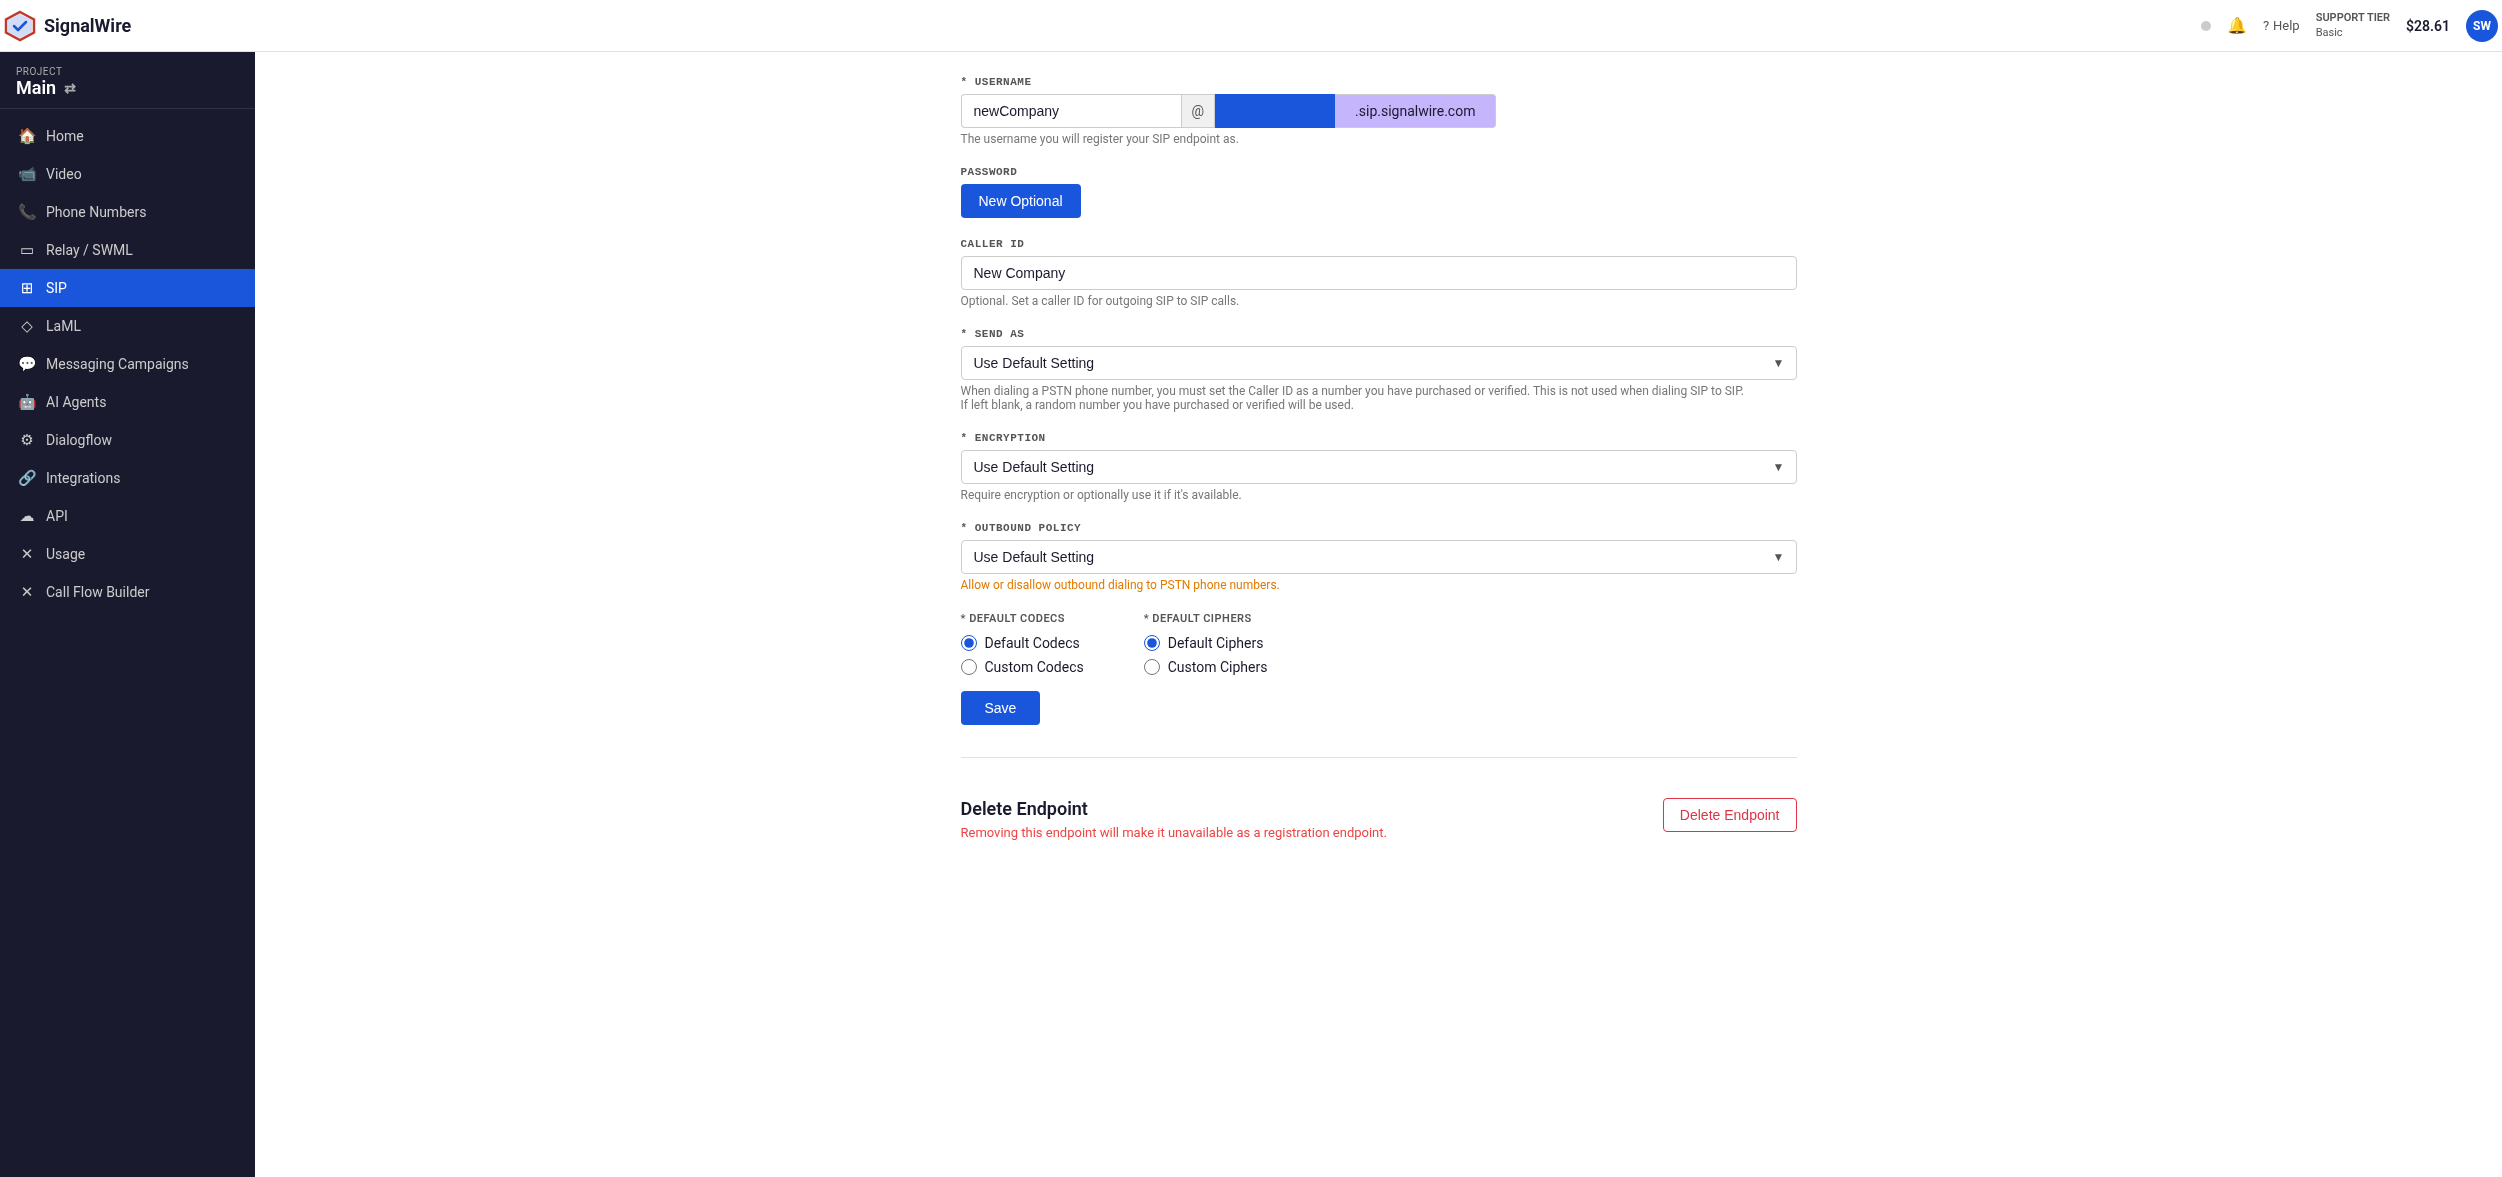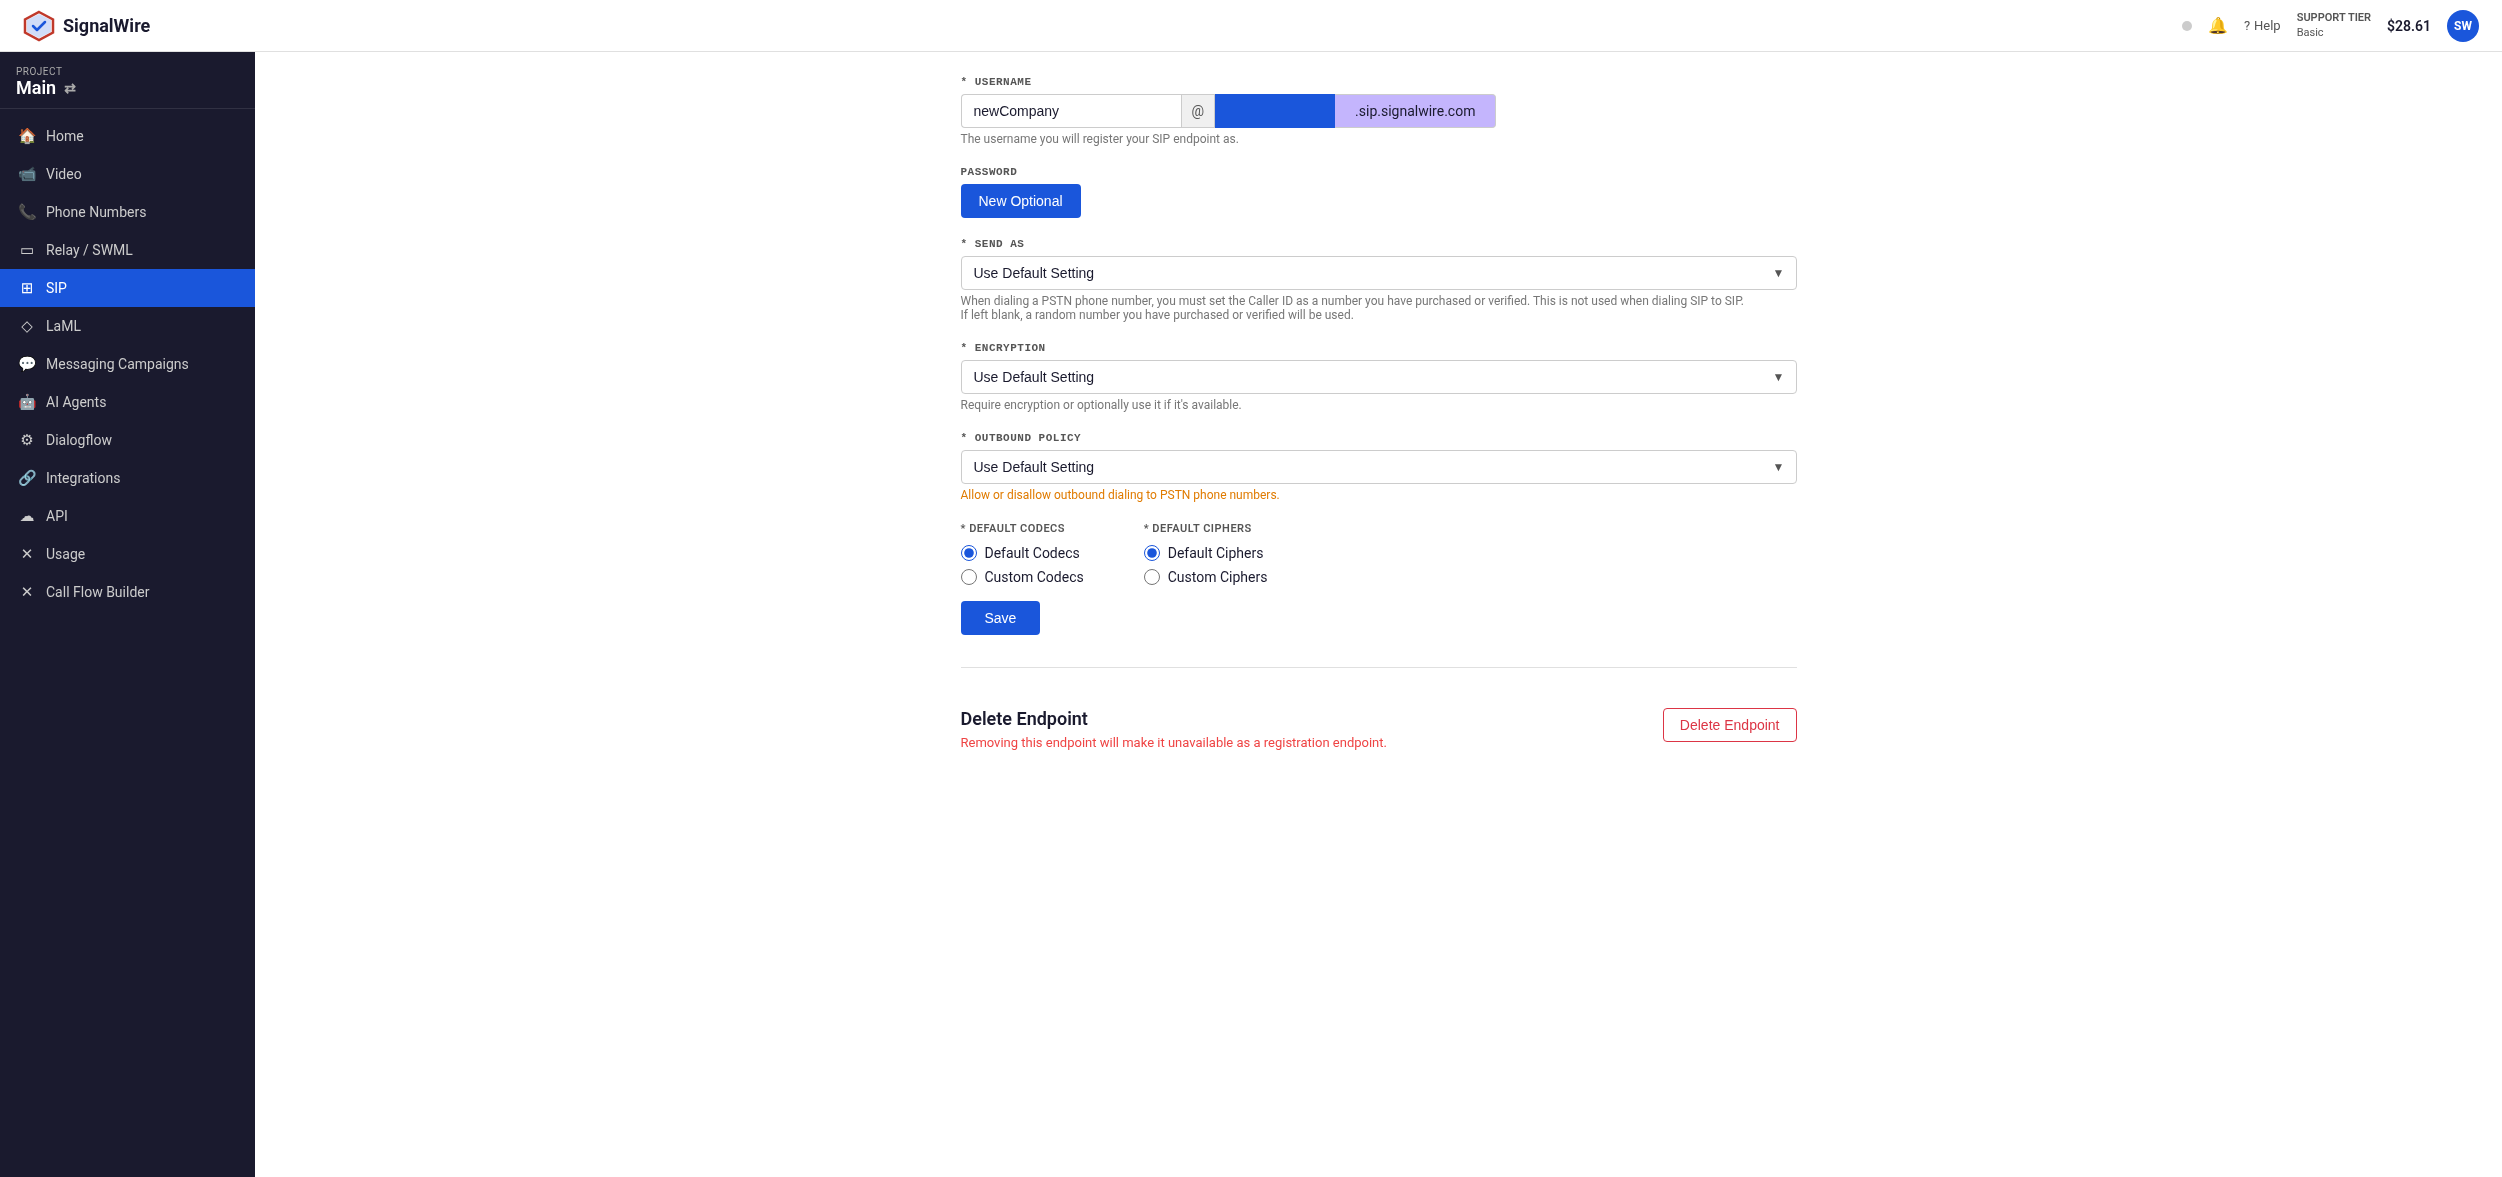--- a/index.html
+++ b/index.html
@@ -1,21 +1,21 @@
 <!DOCTYPE html>
 <html><head>
   <meta charset="utf-8">
   <style>
     * { box-sizing: border-box; margin: 0; padding: 0; }
     body { font-family: -apple-system, BlinkMacSystemFont, 'Segoe UI', Roboto, sans-serif; background: #f5f6fa; display: flex; flex-direction: column; height: 100vh; overflow: hidden; }
 
     
     .navbar {
       display: flex; align-items: center; background: #fff; border-bottom: 1px solid #e0e0e0;
-      height: 52px; padding: 0 23px; flex-shrink: 0; z-index: 10;
+      height: 52px; padding: 0 4px; flex-shrink: 0; z-index: 10;
     }
     .navbar-logo { display: flex; align-items: center; gap: 8px; font-weight: 700; font-size: 18px; color: #1a1a2e; }
     .navbar-logo svg { width: 32px; height: 32px; }
     .navbar-spacer { flex: 1; }
     .navbar-right { display: flex; align-items: center; gap: 16px; }
     .navbar-dot { width: 10px; height: 10px; background: #ccc; border-radius: 50%; }
     .navbar-bell { font-size: 16px; color: #555; cursor: pointer; }
     .navbar-help { display: flex; align-items: center; gap: 4px; font-size: 13px; color: #555; cursor: pointer; }
     .navbar-support { text-align: left; font-size: 11px; color: #555; line-height: 1.3; }
     .navbar-support .tier { font-weight: 600; }
@@ -199,20 +199,25 @@
           <span class="domain-text">.sip.signalwire.com</span>
         </div>
         <div class="field-hint">The username you will register your SIP endpoint as.</div>
       </div>
 
       <div class="field-group">
         <div class="field-label">PASSWORD</div>
         <button class="new-password-btn">New Optional</button>
       </div>
 
+      <div class="field-group">
+        <div class="field-label">CALLER ID</div>
+        <input class="text-input full-input" type="text" value="New Company" style="">
+        <div class="field-hint">Optional. Set a caller ID for outgoing SIP to SIP calls.</div>
+      </div>
 
       <div class="field-group">
         <div class="field-label">* SEND AS</div>
         <div class="select-wrapper">
           <select class="select-field">
             <option>Use Default Setting</option>
           </select>
           <span class="select-arrow">▼</span>
         </div>
         <div class="field-hint">When dialing a PSTN phone number, you must set the Caller ID as a number you have purchased or verified. This is not used when dialing SIP to SIP.<br>If left blank, a random number you have purchased or verified will be used.</div>

